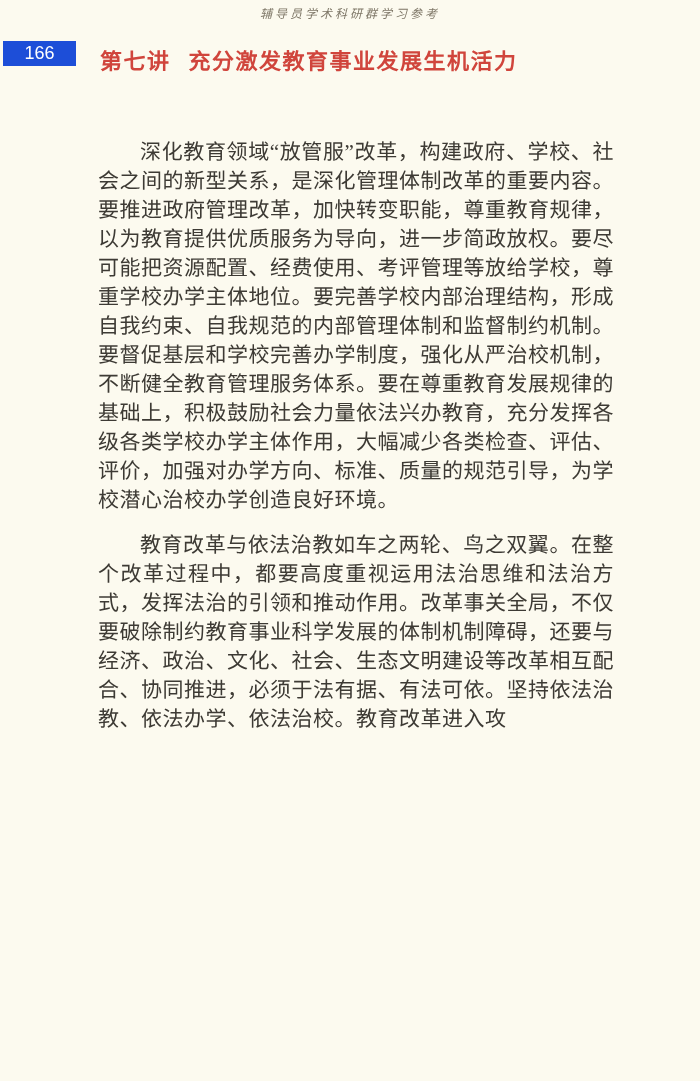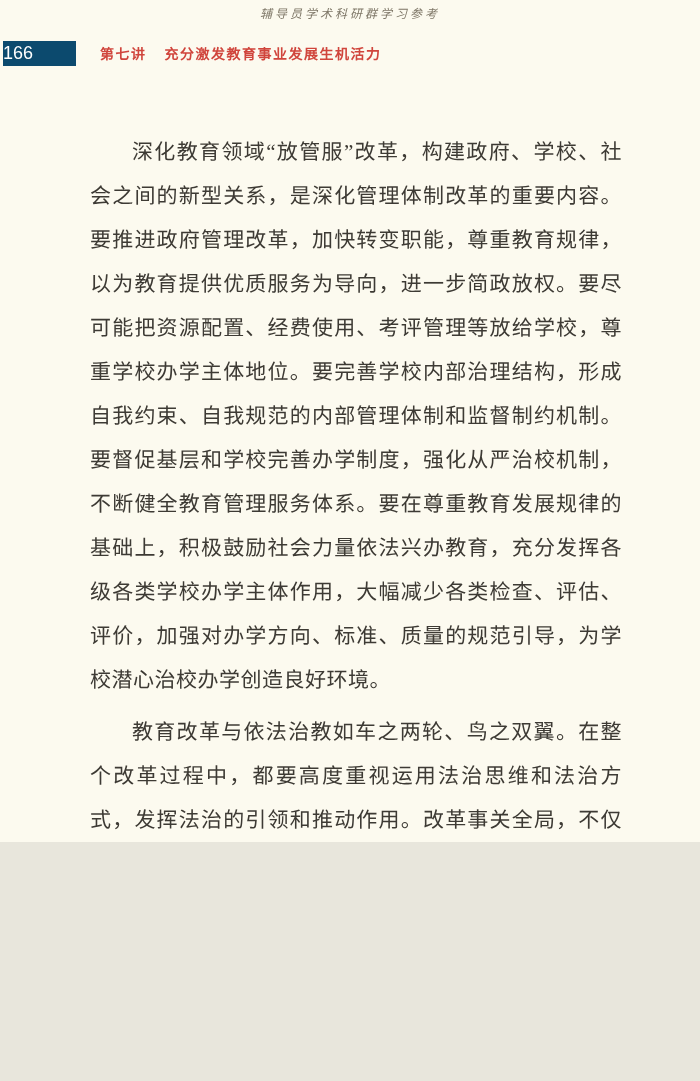--- a/index.html
+++ b/index.html
@@ -3,21 +3,21 @@
 <meta charset="utf-8">
 <style>
   html, body {
     margin: 0;
     padding: 0;
     background: #e8e6dc;
   }
   .page {
     position: relative;
     width: 700px;
-    height: 842px;
+    height: 1081px;
     background: #fcfaef;
     overflow: hidden;
     font-family: "Liberation Serif", "DejaVu Serif", serif;
   }
   
   .watermark {
     position: absolute;
     top: 4px;
     left: 0;
     width: 100%;
@@ -35,54 +35,55 @@
     left: 0;
     width: 100%;
     height: 28px;
   }
   .page-badge {
     position: absolute;
     left: 3px;
     top: 1px;
     width: 73px;
     height: 25px;
-    background: #0c4a6e;
+    background: #1d4ed8;
     color: #ffffff;
     display: flex;
     align-items: center;
+    justify-content: center;
     font-size: 18px;
     font-family: "Liberation Sans", "DejaVu Sans", sans-serif;
   }
   .chapter-title-row {
     position: absolute;
     left: 100px;
     top: 3px;
     color: #d0453c;
-    font-size: 14px;
+    font-size: 22px;
     font-weight: bold;
     letter-spacing: 1.5px;
     white-space: nowrap;
     font-family: "Liberation Sans", "DejaVu Sans", sans-serif;
   }
   .chapter-label {
     margin-right: 18px;
   }
   
   .body-text {
     position: absolute;
     top: 122px;
     left: 82px;
     width: 548px;
     color: #3d3a34;
   }
   .body-text p {
-    margin: 8px;
+    margin: 16px;
     padding: 0;
     font-size: 21px;
-    line-height: 44px;
+    line-height: 29px;
     text-align: justify;
     text-justify: inter-ideograph;
     text-indent: 2em;
     letter-spacing: 0.5px;
   }
 </style>
 </head>
 <body>
 
 <div class="page">

